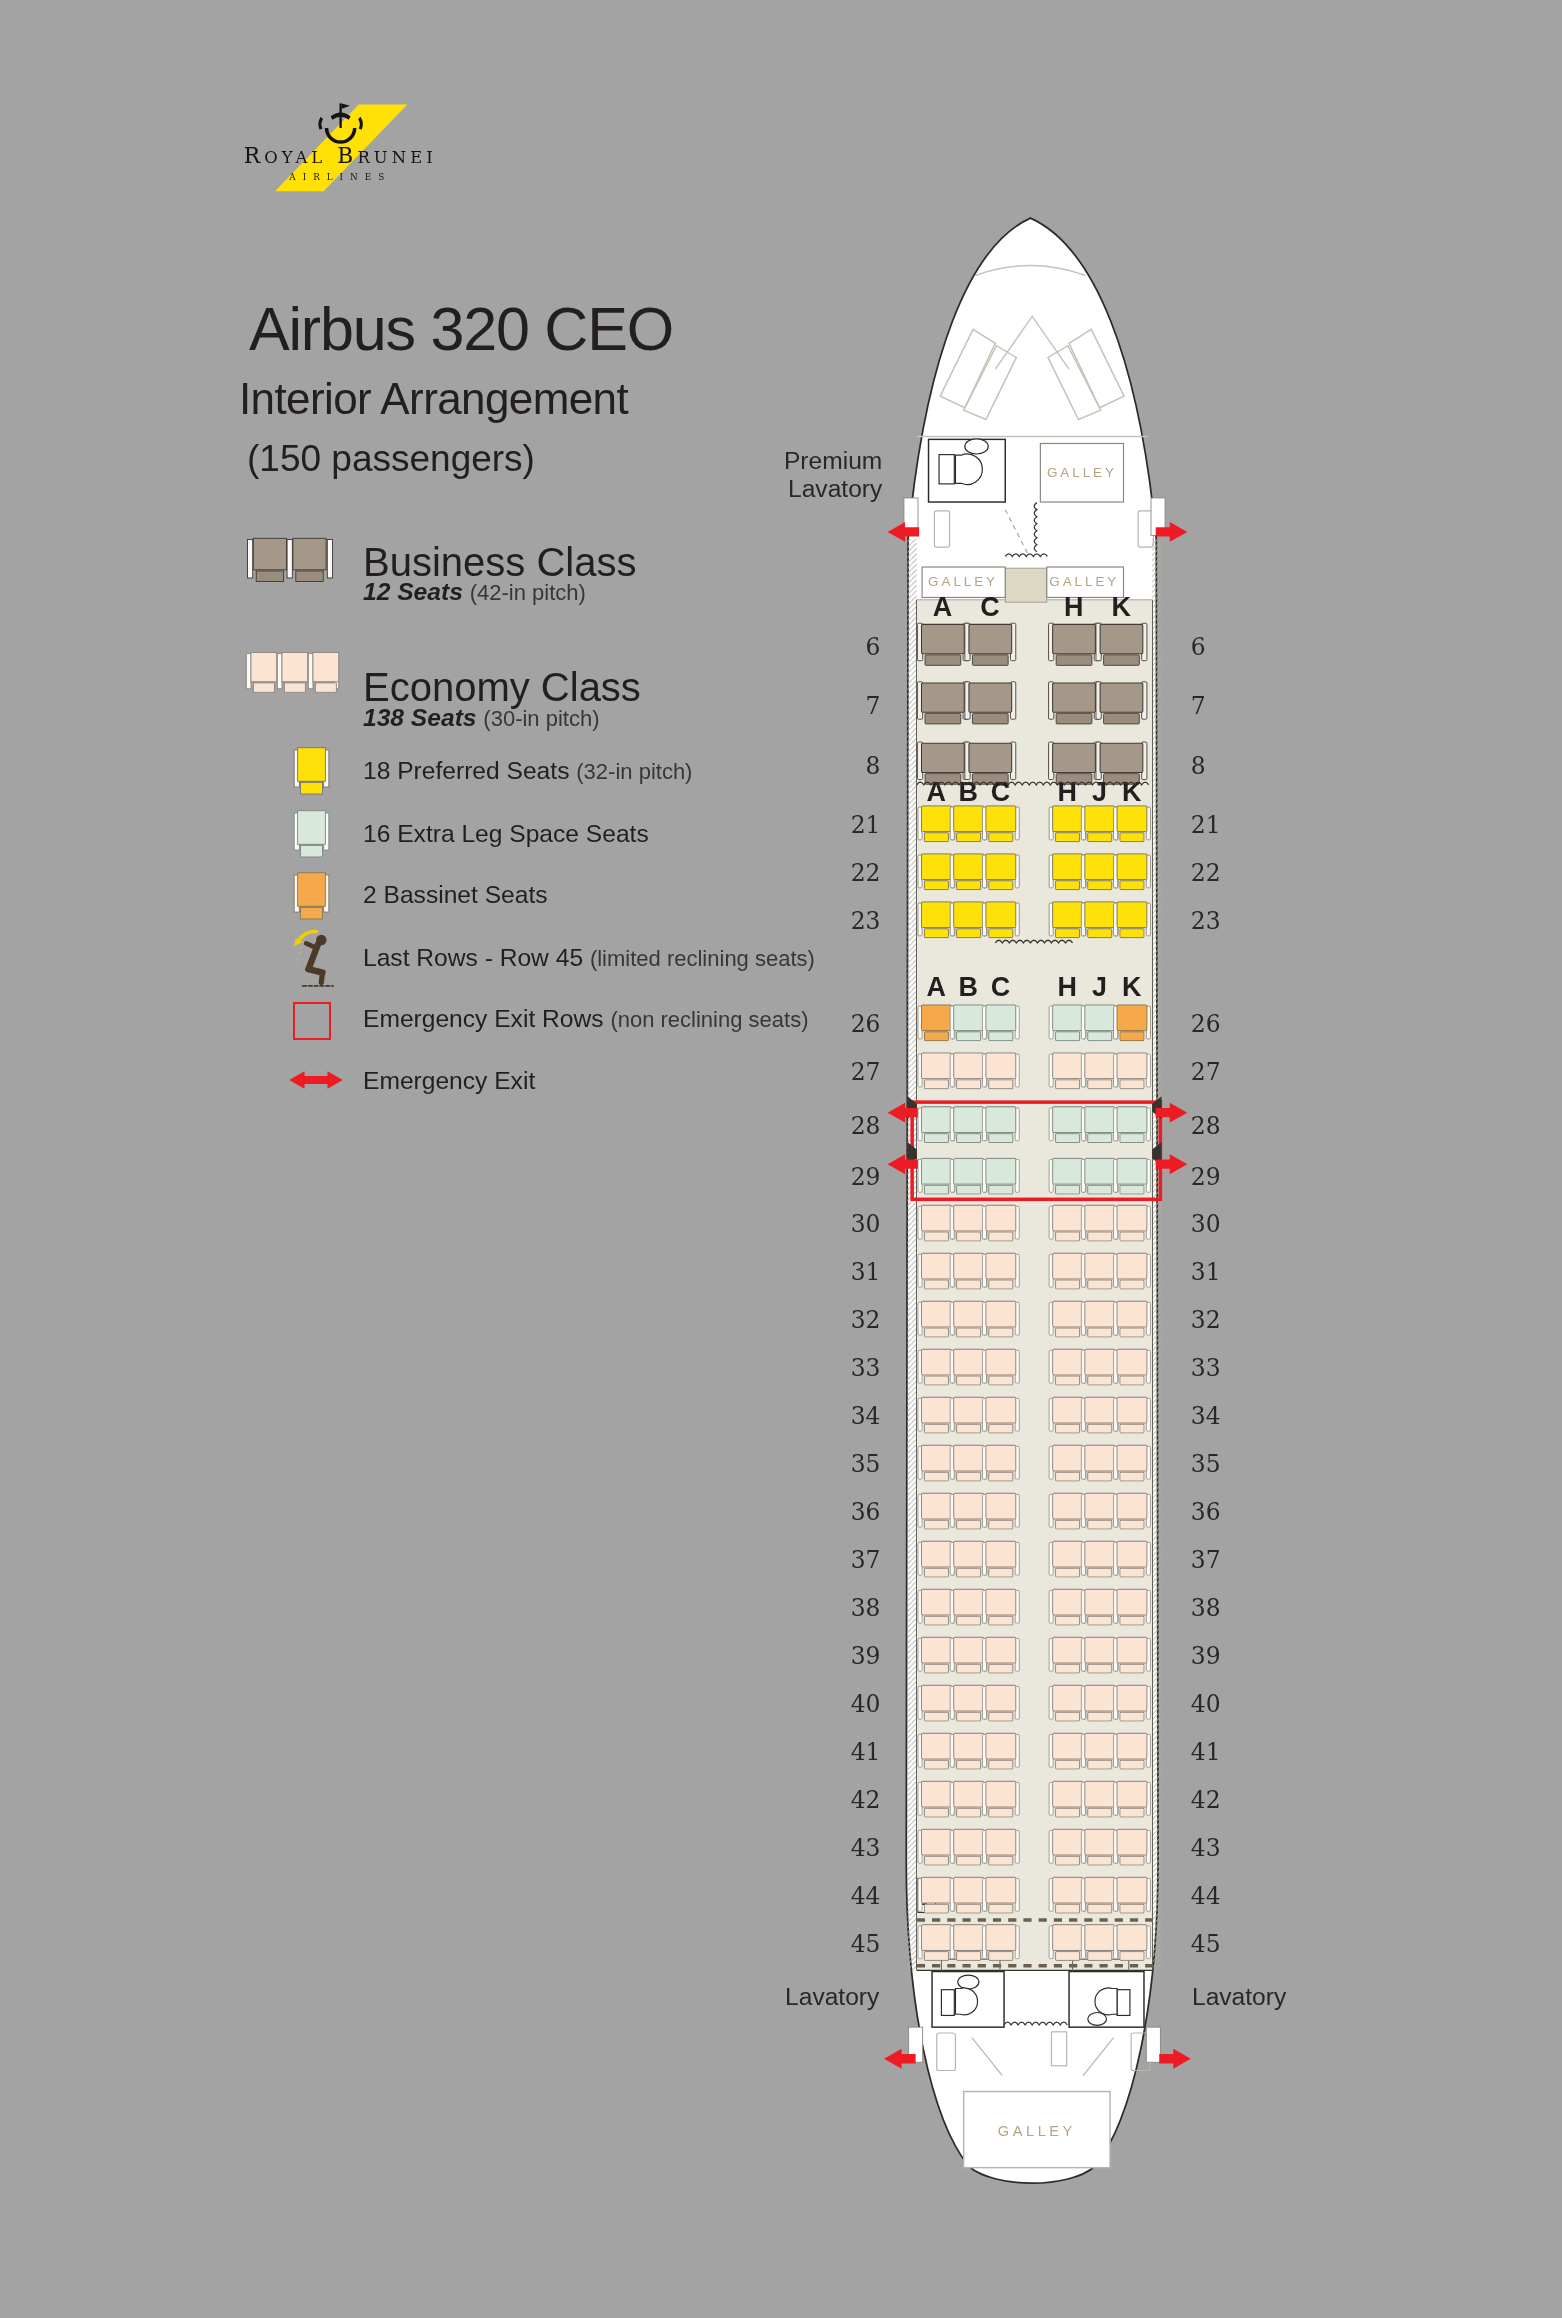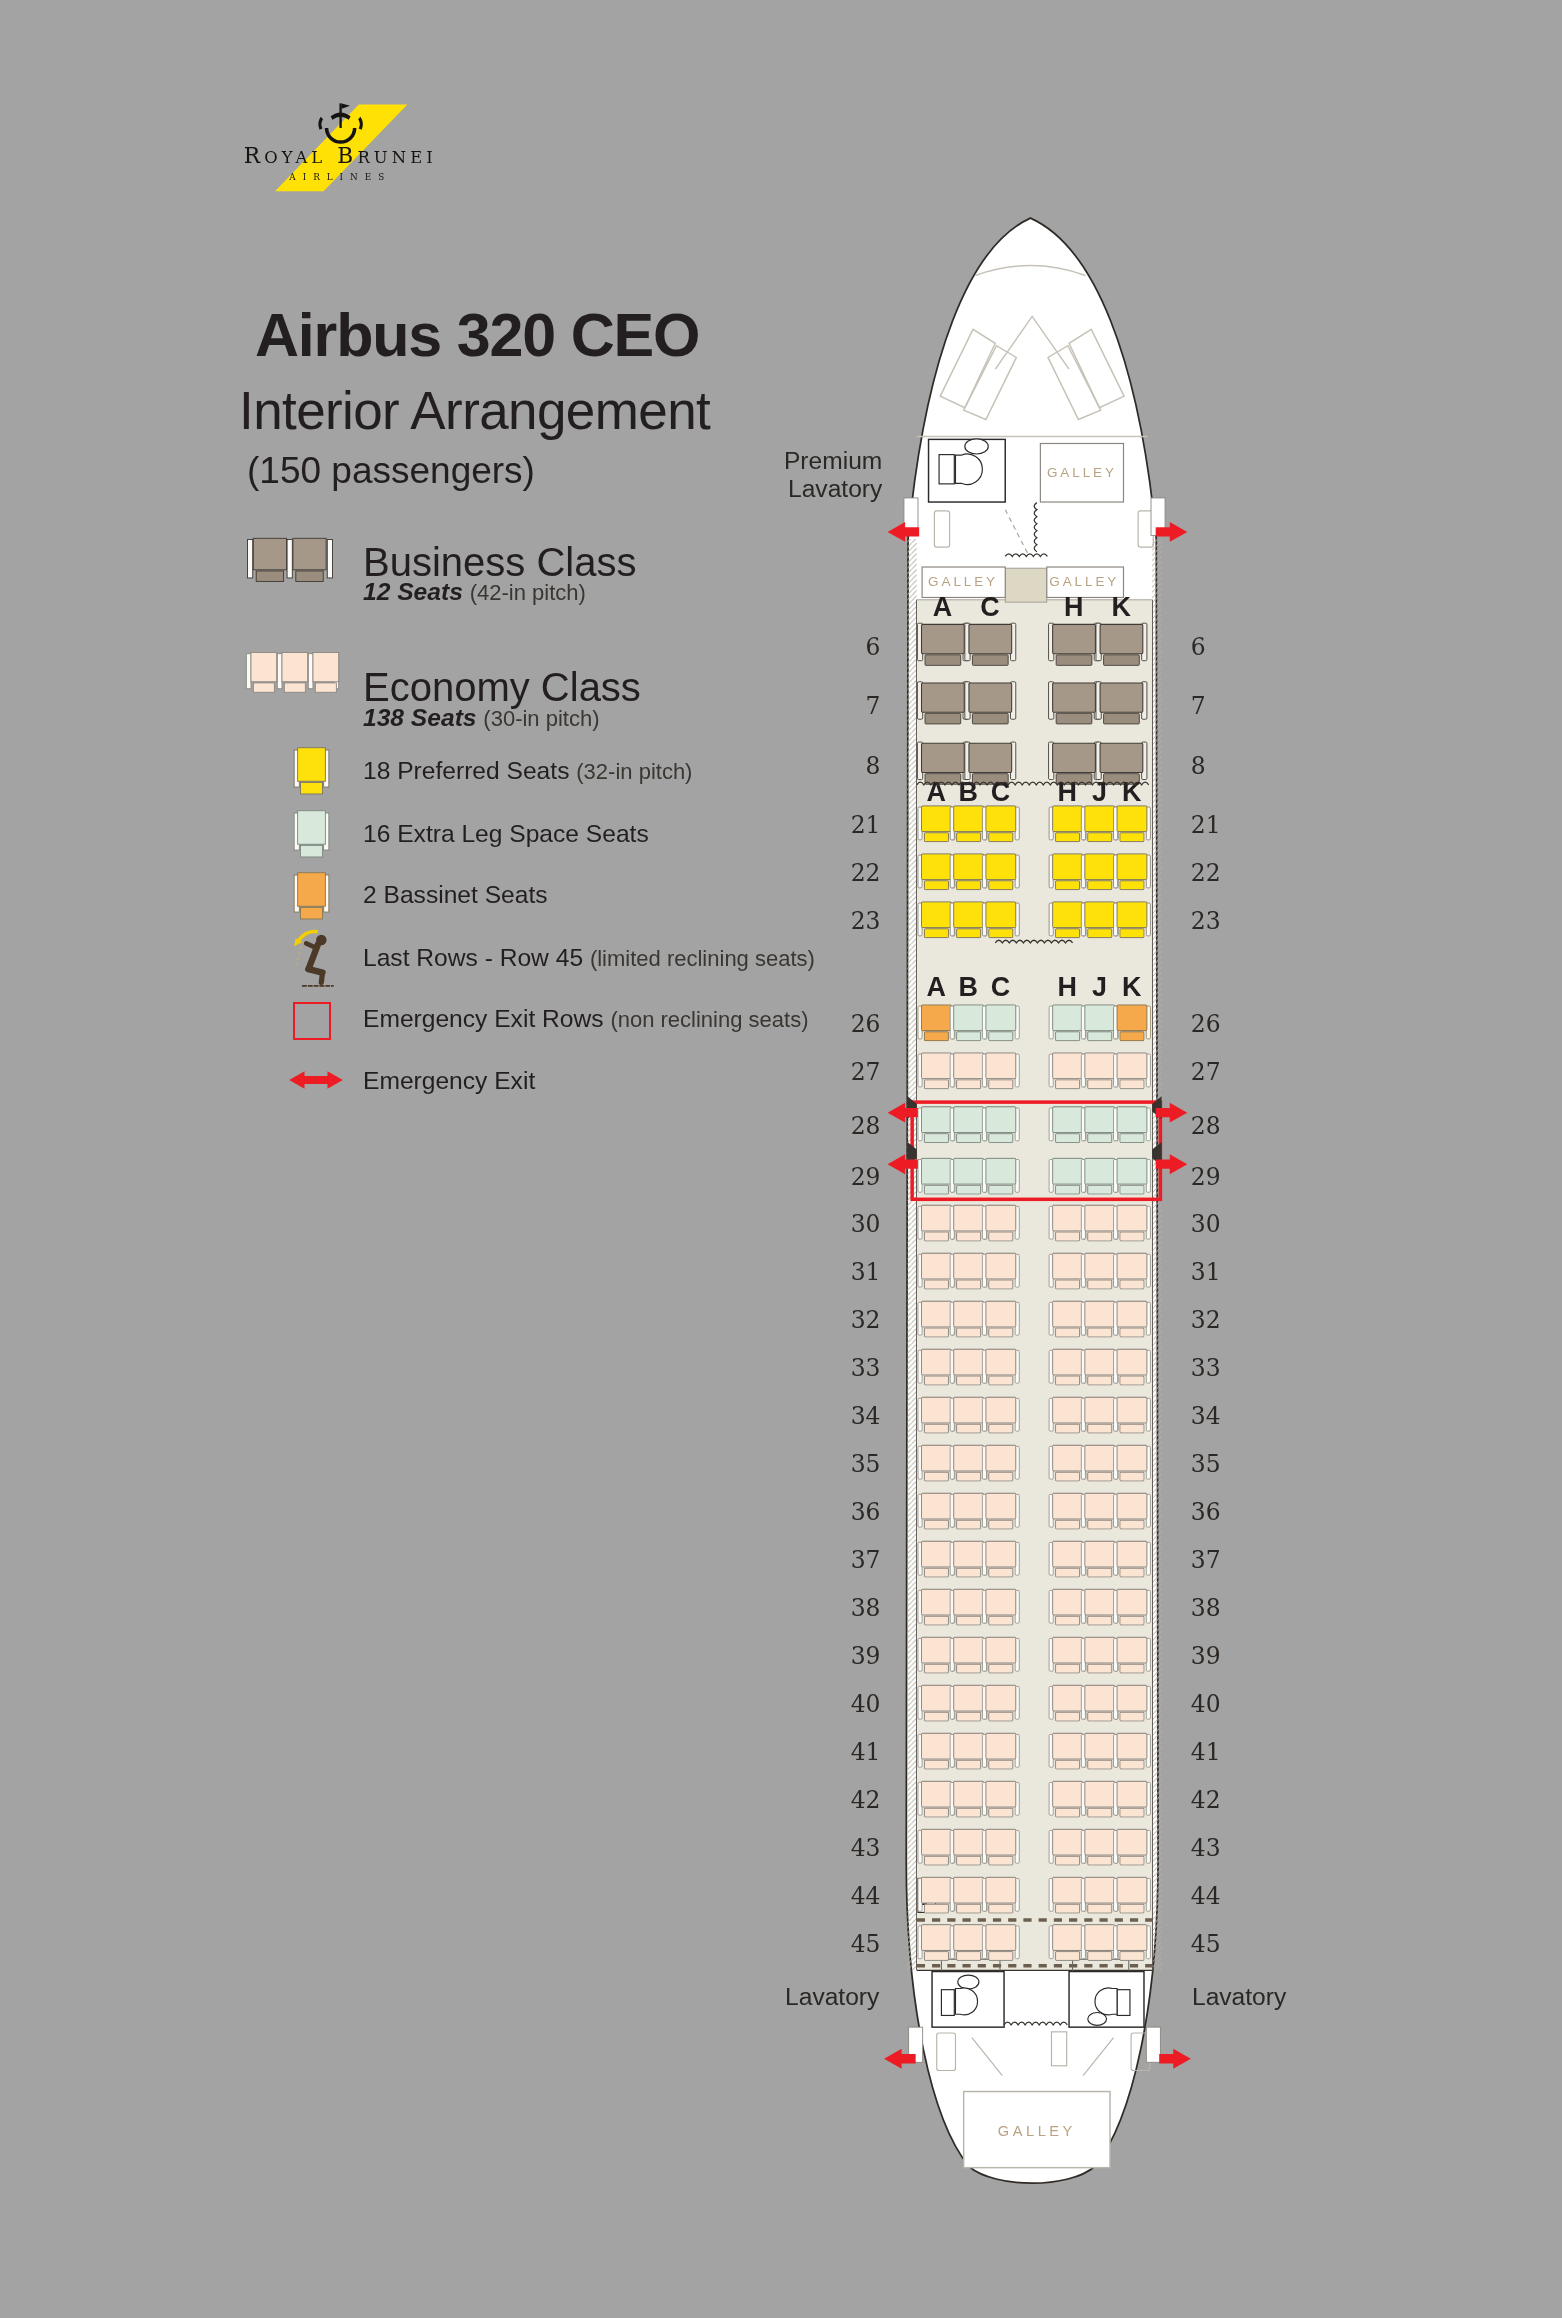--- a/index.html
+++ b/index.html
@@ -10,22 +10,22 @@
   #logo{left:234px;top:87px;width:246px;height:123px;}
   #logo .logo-svg{position:absolute;left:0;top:0;}
   .logo-line1{position:absolute;left:2.3px;top:56px;width:208px;text-align:center;
       font-family:"DejaVu Serif",serif;letter-spacing:4.1px;color:#17130f;white-space:nowrap;}
   .logo-line1 .big{font-size:21.7px;}
   .logo-line1 .small{font-size:16.4px;}
   .logo-line2{position:absolute;left:2.3px;top:85px;width:208px;text-align:center;
       font-family:"DejaVu Serif",serif;font-size:8.8px;letter-spacing:7px;color:#17130f;}
   
   #titleblock{left:239px;top:286px;}
-  #titleblock h1{margin:16px;font-size:61px;line-height:66px;font-weight:700;letter-spacing:-1.2px;}
-  #titleblock h2{margin:0;font-size:53px;line-height:54px;font-weight:300;letter-spacing:-0.6px;}
+  #titleblock h1{margin:10px;font-size:61px;line-height:66px;font-weight:400;letter-spacing:-1.2px;}
+  #titleblock h2{margin:0;font-size:44px;line-height:54px;font-weight:300;letter-spacing:-0.6px;}
   #titleblock h3{margin:8px;font-size:37px;line-height:50px;font-weight:400;}
   
   .leg-title{font-size:40px;font-weight:500;white-space:nowrap;}
   .leg-sub{font-size:24.6px;white-space:nowrap;}
   .leg-sub b{font-weight:700;font-style:italic;}
   .leg-note{font-size:22px;font-weight:400;color:#3a3733;}
   .leg-label{font-size:24.6px;font-weight:500;white-space:nowrap;}
   .redbox{width:34px;height:34px;border:2.9px solid #ed1c24;}
   
   .rownum{font-family:"DejaVu Serif",serif;font-size:40px;fill:#2b2724;}

